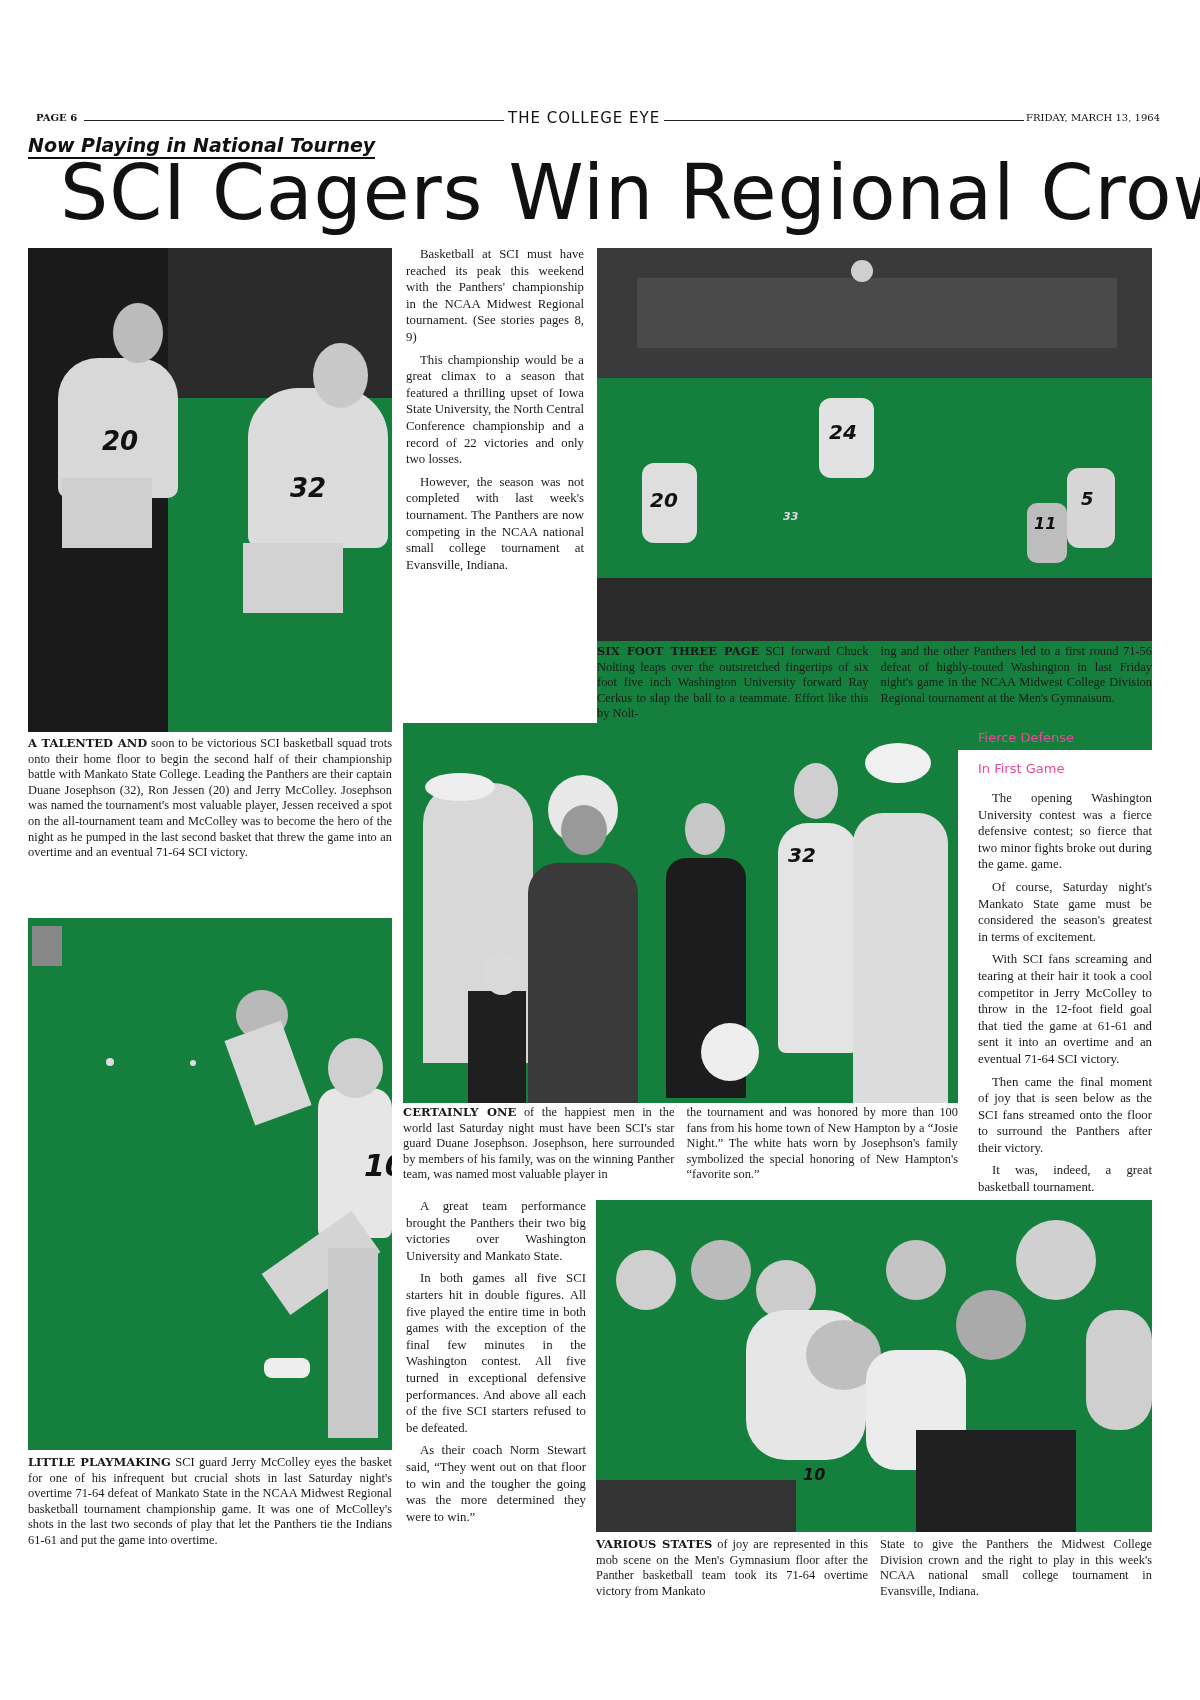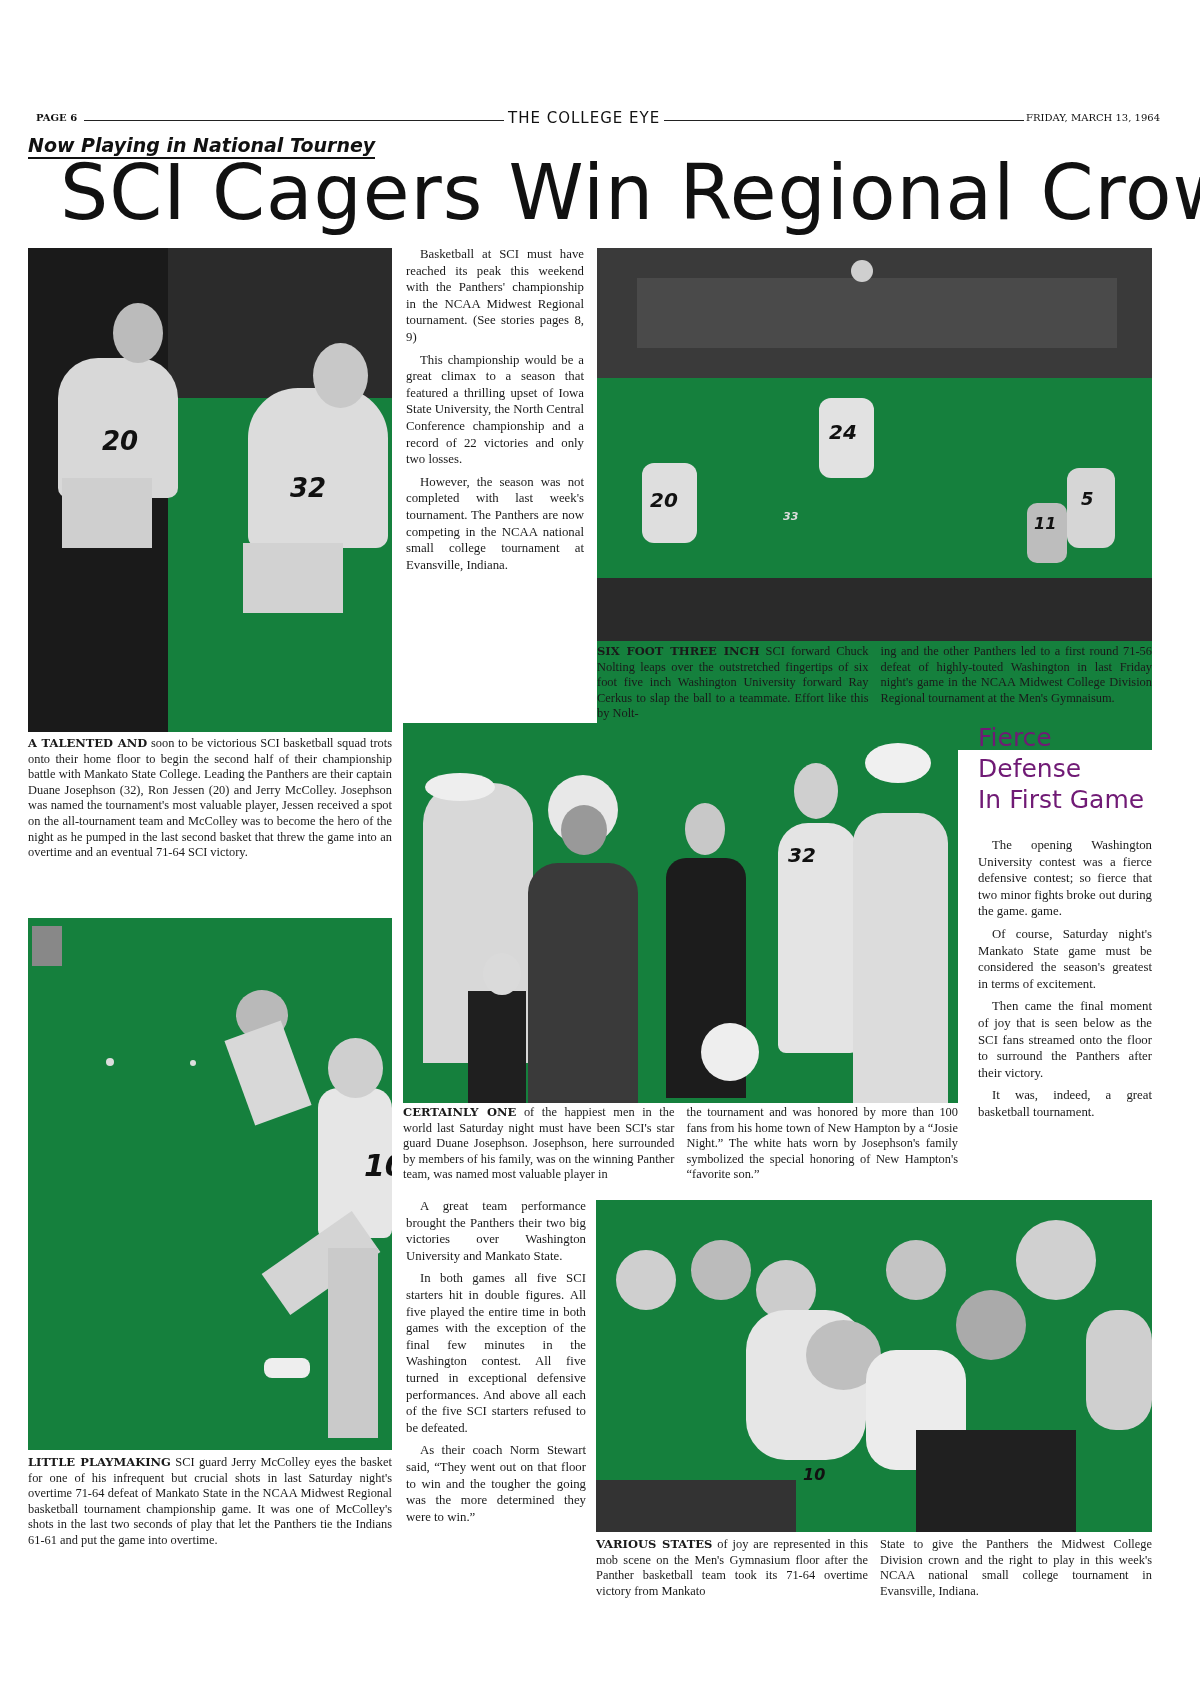--- a/index.html
+++ b/index.html
@@ -11,21 +11,21 @@
   .mh-paper { position:absolute; left:468px; top:-3px; font-family:"DejaVu Sans", sans-serif; font-size:15px; letter-spacing:1px; background:#fff; padding:0 4px; }
   .mh-date { position:absolute; right:0; top:0; font-family:"DejaVu Serif", serif; font-size:10px; background:#fff; padding-left:2px; }
   .kicker { top:134px; left:28px; font-family:"DejaVu Sans", sans-serif; font-weight:bold; font-style:italic; font-size:19px; border-bottom:2px solid #111; padding-bottom:1px; }
   .headline { top:148px; left:60px; width:1110px; font-family:"DejaVu Sans", sans-serif; font-size:76px; line-height:90px; letter-spacing:1px; white-space:nowrap; }
   .photo { background:#15803d; overflow:hidden;font-style:italic; }
   .photo .shape { position:absolute; background:#e8e8e8; }
   .col-text { font-family:"Liberation Serif", serif; font-size:12.8px; line-height:16.6px; text-align:justify; color:#1a1a1a; }
   .col-text p { margin:0 0 6px 0; text-indent:14px; }
   .caption { font-family:"Liberation Serif", serif; font-size:12.4px; line-height:15.6px; text-align:justify; color:#1a1a1a; }
   .caption b { font-family:"DejaVu Serif", serif; font-size:11.5px; }
-  .subhead { font-family:"DejaVu Sans", sans-serif; font-size:25px; line-height:31px; color:#701a75; }
+  .subhead { font-family:"DejaVu Sans", sans-serif; font-size:13px; line-height:31px; color:#ec4899; }
   .two-col { display:flex; gap:12px; }
   .two-col > div { flex:1; }
   .jersey { position:absolute; font-family:"DejaVu Sans", sans-serif; font-weight:bold; color:#111; }
 </style>
 </head>
 <body>
 
 <div class="abs masthead">
   <div class="rule" style="left:48px; width:420px;"></div>
   <div class="rule" style="left:620px; width:430px;"></div>
@@ -68,21 +68,21 @@
   <div class="shape" style="left:470px; top:220px; width:48px; height:80px; border-radius:12px; background:#d6d6d6;"></div>
   <div class="shape" style="left:430px; top:255px; width:40px; height:60px; border-radius:10px; background:#bdbdbd;"></div>
   <div class="shape" style="left:0; top:330px; width:555px; height:63px; background:#2a2a2a;"></div>
   <span class="jersey" style="left:232px; top:172px; font-size:20px;">24</span>
   <span class="jersey" style="left:53px; top:240px; font-size:20px;">20</span>
   <span class="jersey" style="left:186px; top:262px; font-size:11px; color:#ddd;">33</span>
   <span class="jersey" style="left:437px; top:266px; font-size:16px;">11</span>
   <span class="jersey" style="left:484px; top:240px; font-size:18px;">5</span>
 </div>
 <div class="abs caption two-col" style="left:597px; top:644px; width:555px;">
-  <div><b>SIX FOOT THREE INCH</b><span> SCI forward Chuck Nolting leaps over the outstretched fingertips of six foot five inch Washington University forward Ray Cerkus to slap the ball to a teammate. Effort like this by Nolt-</span></div>
+  <div><b>SIX FOOT THREE PAGE</b><span> SCI forward Chuck Nolting leaps over the outstretched fingertips of six foot five inch Washington University forward Ray Cerkus to slap the ball to a teammate. Effort like this by Nolt-</span></div>
   <div>ing and the other Panthers led to a first round 71-56 defeat of highly-touted Washington in last Friday night's game in the NCAA Midwest College Division Regional tournament at the Men's Gymnaisum.</div>
 </div>
 
 <div class="abs photo" style="left:403px; top:723px; width:555px; height:380px;">
   <div class="shape" style="left:20px; top:60px; width:110px; height:280px; border-radius:40px 40px 0 0; background:#d8d8d8;"></div>
   <div class="shape" style="left:22px; top:50px; width:70px; height:28px; border-radius:50%; background:#eee;"></div>
   <div class="shape" style="left:65px; top:268px; width:58px; height:112px; background:#1f1f1f;"></div>
   <div class="shape" style="left:80px; top:230px; width:38px; height:42px; border-radius:50%; background:#dadada;"></div>
   <div class="shape" style="left:125px; top:140px; width:110px; height:240px; border-radius:30px 30px 0 0; background:#3a3a3a;"></div>
   <div class="shape" style="left:145px; top:52px; width:70px; height:70px; border-radius:50%; background:#e8e8e8;"></div>
@@ -99,23 +99,24 @@
 <div class="abs caption two-col" style="left:403px; top:1105px; width:555px;">
   <div><b>CERTAINLY ONE</b><span> of the happiest men in the world last Saturday night must have been SCI's star guard Duane Josephson. Josephson, here surrounded by members of his family, was on the winning Panther team, was named most valuable player in</span></div>
   <div>the tournament and was honored by more than 100 fans from his home town of New Hampton by a “Josie Night.” The white hats worn by Josephson's family symbolized the special honoring of New Hampton's “favorite son.”</div>
 </div>
 
 <div class="abs" style="left:978px; top:722px; width:174px;">
   <div class="subhead">
     <div>Fierce Defense</div>
     <div>In First Game</div>
   </div>
-  <div class="col-text" style="margin-top:22px;">
+  <div class="col-text" style="margin-top:6px;">
     <p>The opening Washington University contest was a fierce defensive contest; so fierce that two minor fights broke out during the game. game.</p>
     <p>Of course, Saturday night's Mankato State game must be considered the season's greatest in terms of excitement.</p>
+    <p>With SCI fans screaming and tearing at their hair it took a cool competitor in Jerry McColley to throw in the 12-foot field goal that tied the game at 61-61 and sent it into an overtime and an eventual 71-64 SCI victory.</p>
     <p>Then came the final moment of joy that is seen below as the SCI fans streamed onto the floor to surround the Panthers after their victory.</p>
     <p>It was, indeed, a great basketball tournament.</p>
   </div>
 </div>
 
 <div class="abs photo" style="left:28px; top:918px; width:364px; height:532px;">
   <div class="shape" style="left:4px; top:8px; width:30px; height:40px; background:#888;"></div>
   <div class="shape" style="left:208px; top:72px; width:52px; height:50px; border-radius:50%; background:#b9b9b9;"></div>
   <div class="shape" style="left:78px; top:140px; width:8px; height:8px; border-radius:50%; background:#ddd;"></div>
   <div class="shape" style="left:162px; top:142px; width:6px; height:6px; border-radius:50%; background:#ddd;"></div>

